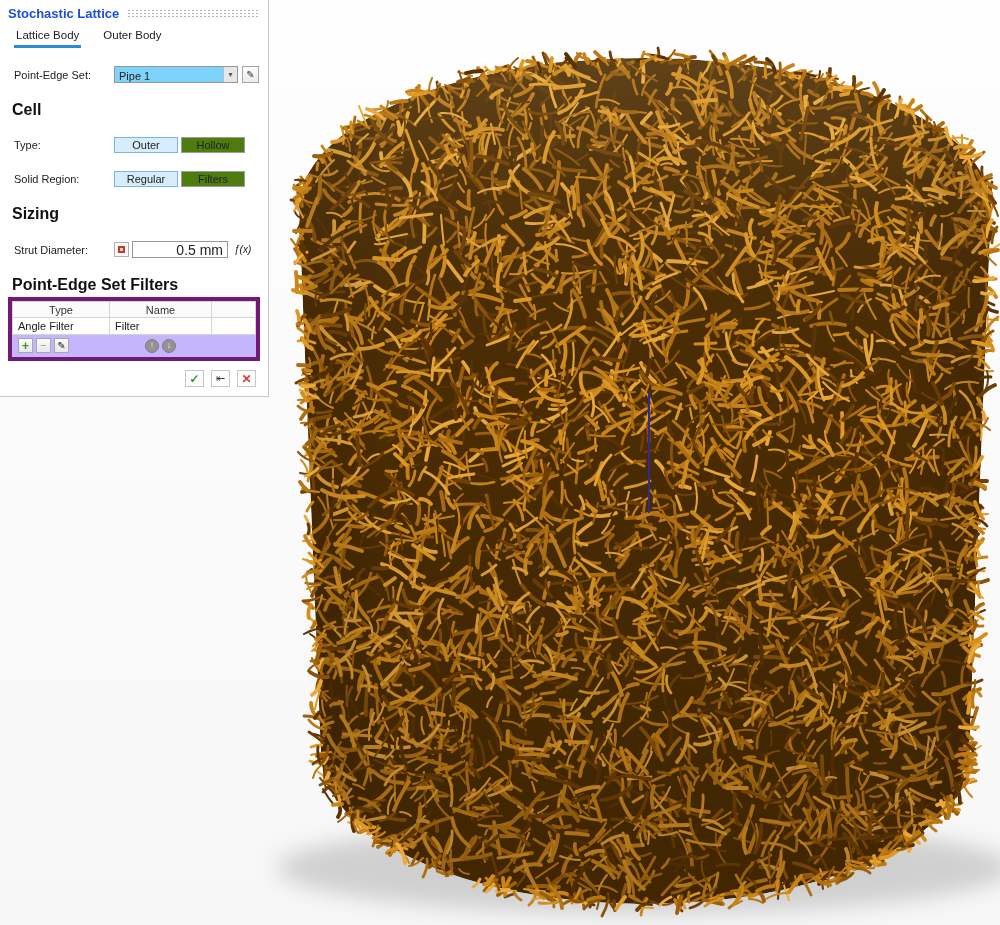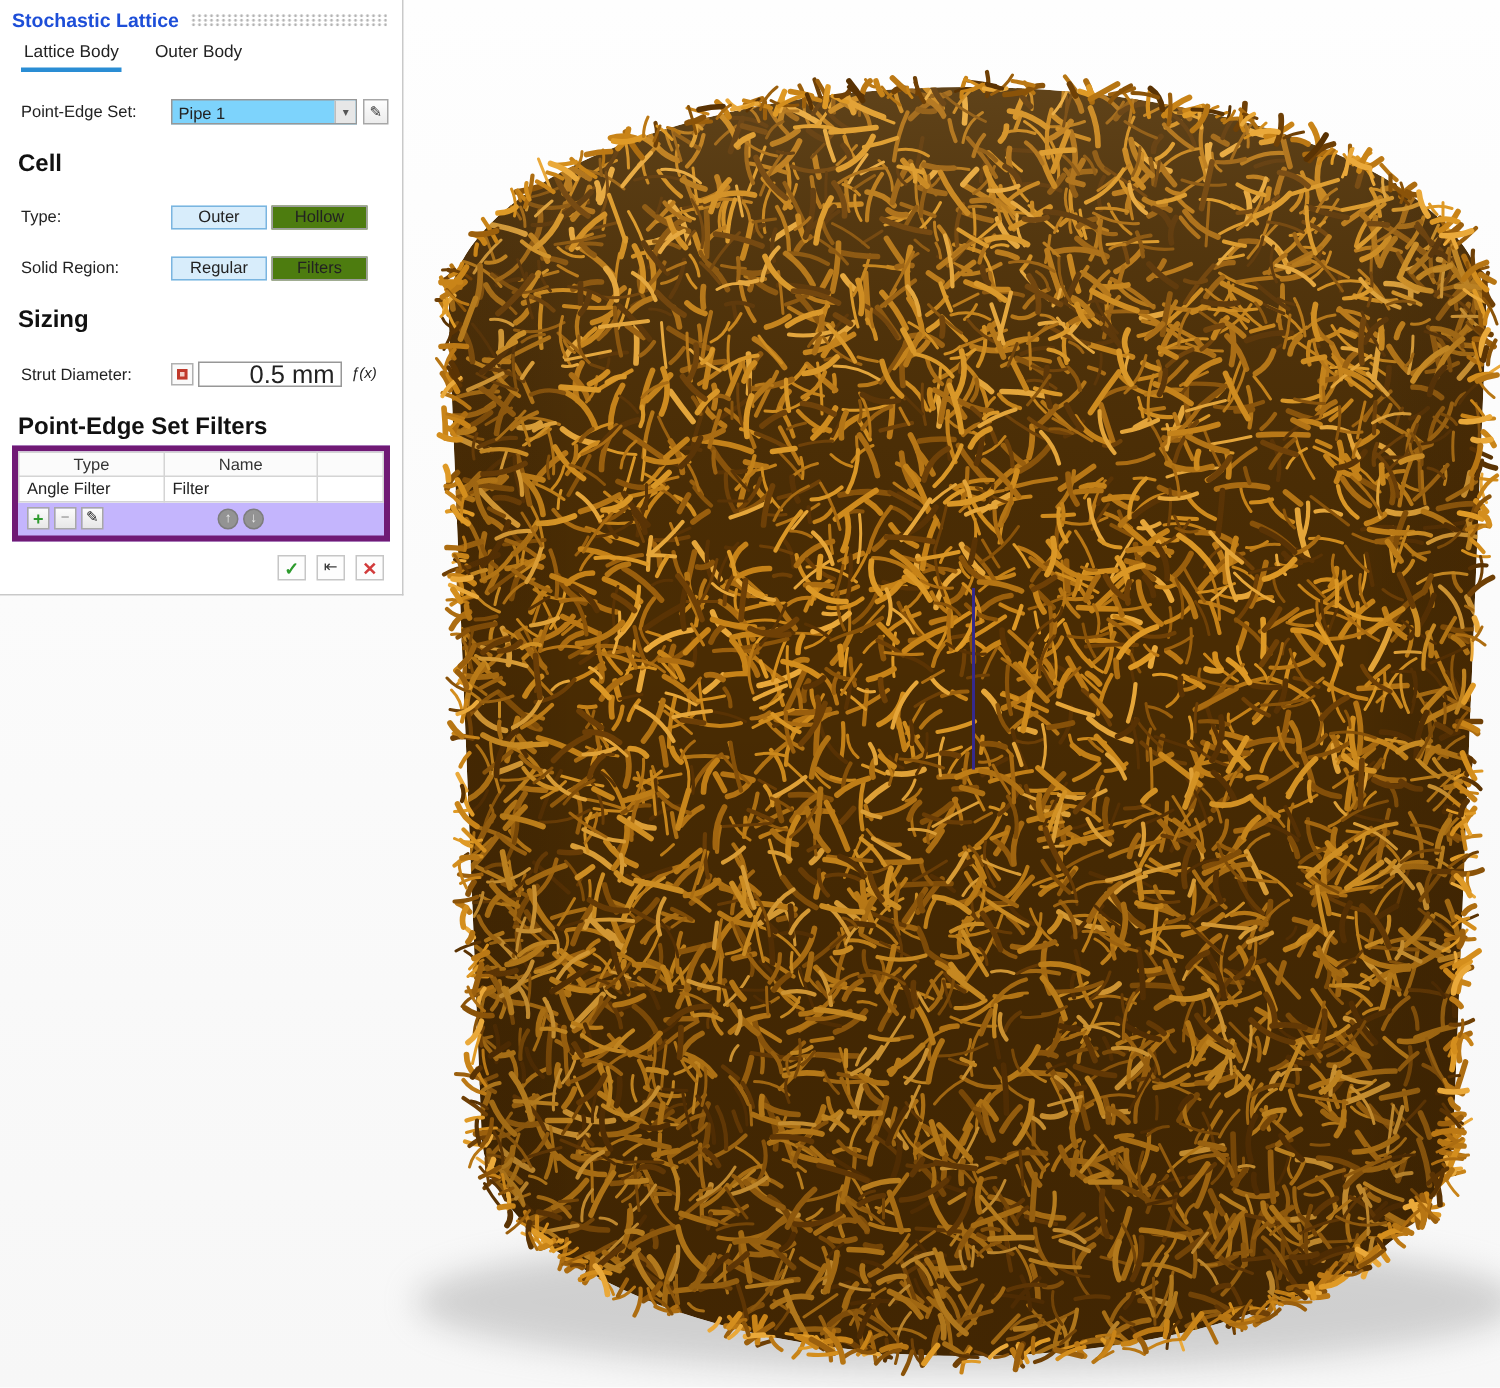--- a/index.html
+++ b/index.html
@@ -52,21 +52,21 @@
 
   .toggle-group { display:flex; gap:3px; }
   .toggle { width:64px; height:16px; display:flex; align-items:center; justify-content:center;
     border:1px solid #9c9c9c; background:#4d7c0f; }
   .toggle.selected { background:#d8edfb; border-color:#7ab5e0; }
 
   .dim-btn { width:15px; height:15px; border:1px solid #b0b0b0; background:#fafafa; flex:none;
     display:flex; align-items:center; justify-content:center; margin-right:3px; }
   .dim-glyph { width:7px; height:7px; border:2px solid #c0392b; background:#f3d0c8; }
   .value-input { width:96px; height:17px; border:1px solid #979797; text-align:right; padding:0 4px;
-    font-size:17px; font-family:"Liberation Sans",sans-serif; color:#222; background:#fff; }
+    font-size:14px; font-family:"Liberation Sans",sans-serif; color:#222; background:#fff; }
   .fx-label { margin-left:6px; font-size:10px; color:#222; font-style:italic; }
 
   .filters-box { margin:3px 2px 0 2px; background:#c4b5fd; border:4px solid #701a75; }
   table.filter-table { width:100%; border-collapse:collapse; background:#fff; font-size:11px; }
   .filter-table th { font-weight:normal; color:#333; text-align:center; height:16px;
     border:1px solid #d4d4d4; background:#fbfbfb; }
   .filter-table td { height:17px; border:1px solid #d4d4d4; padding:0 5px; background:#fff; }
   .col-type { width:97px; } .col-name { width:102px; }
 
   .table-toolbar { display:flex; align-items:center; gap:3px; padding:3px 6px 4px 6px; }

